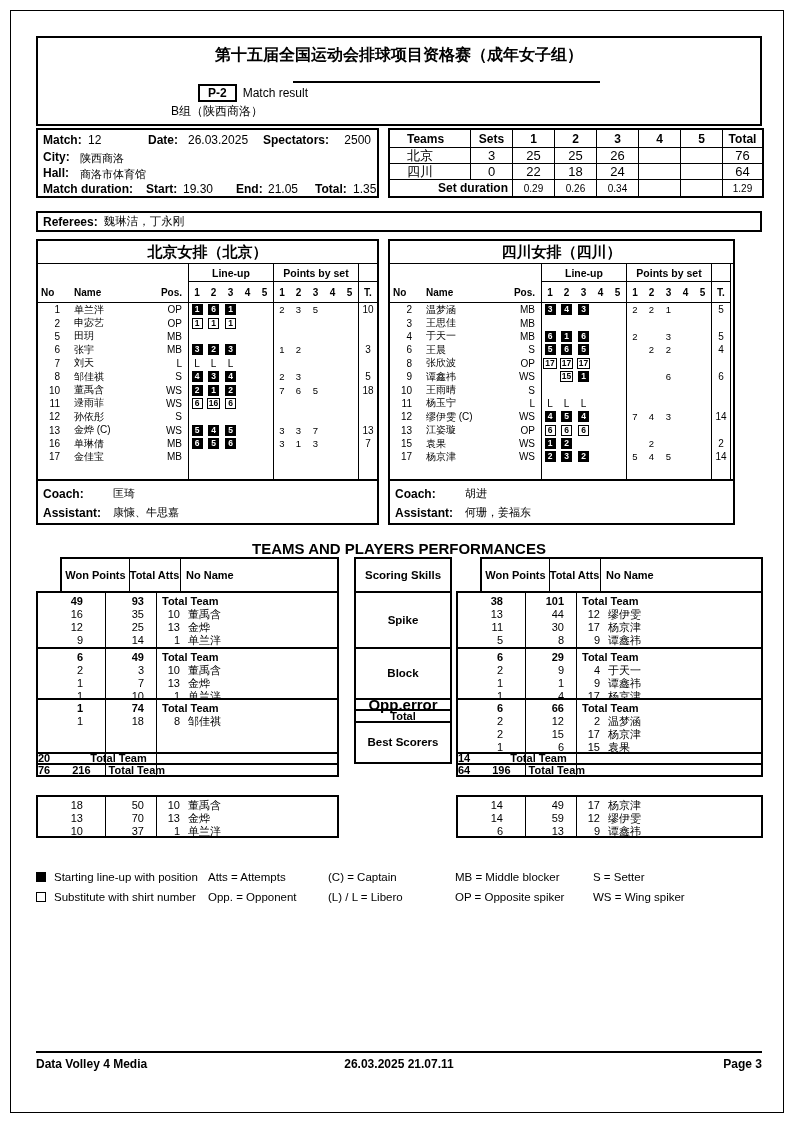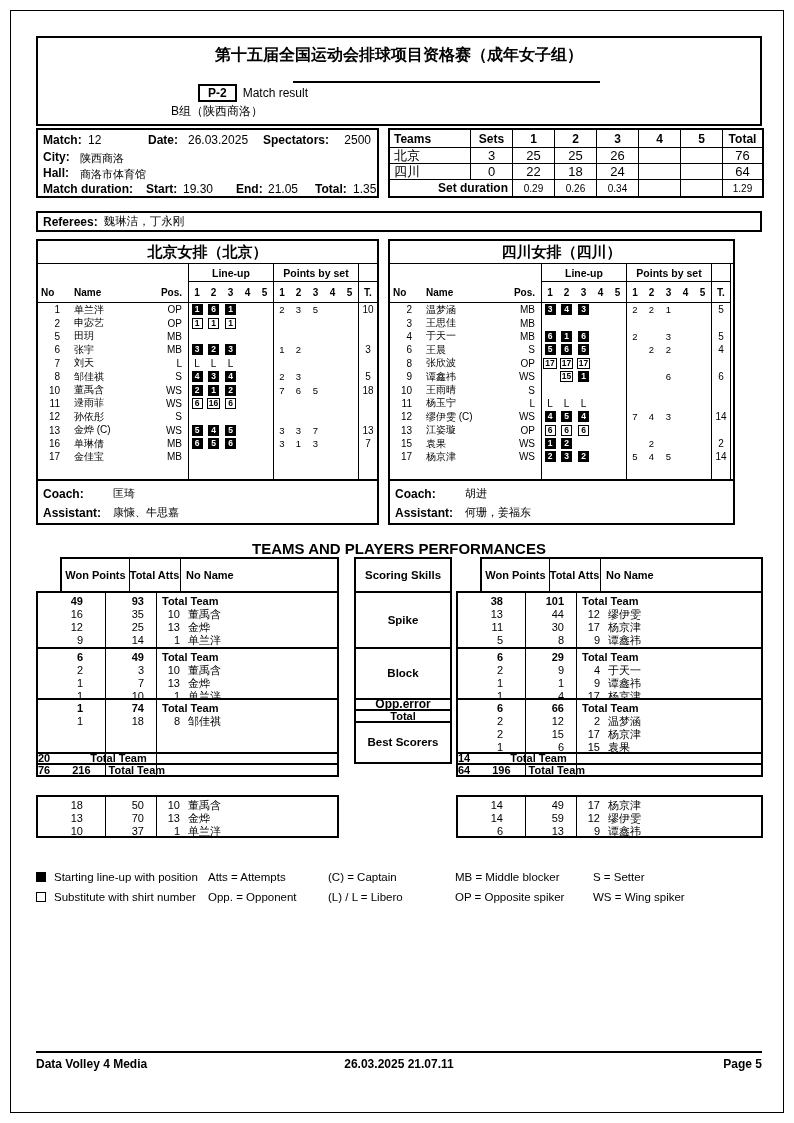--- a/index.html
+++ b/index.html
@@ -21,21 +21,21 @@
   .mi{position:absolute;font-size:12px;line-height:14px;white-space:nowrap;}
   .bold{font-weight:bold;}
   .cn{font-size:11px;}
 
   
   .teamsgrid{left:377px;top:117px;width:376px;height:70px;display:grid;
     grid-template-columns:80px 42px 42px 42px 42px 42px 42px 1fr;
     grid-template-rows:17px 16px 16px 17px;}
   .tc{display:flex;align-items:center;justify-content:center;font-size:13px;overflow:hidden;}
   .th{font-weight:bold;font-size:12px;}
-  .tl{justify-content:flex-start;padding-left:4px;}
+  .tl{justify-content:flex-start;padding-left:17px;}
   .blc{border-left:1px solid #000;}
   .btc{border-top:1px solid #000;}
   .tdl{justify-content:flex-end;font-weight:bold;font-size:12px;padding-right:4px;}
   .tdur{font-size:10px;}
 
   
   .refbox{left:25px;top:200px;width:726px;height:21px;display:flex;align-items:center;padding:0 5px;}
   .reflab{font-weight:bold;font-size:12px;margin-right:6px;}
   .refval{font-size:11.5px;}
 
@@ -871,21 +871,21 @@
             <div class="pw">10</div>
             <div class="pa">37</div>
             <div class="pnm"><span class="pno">1</span><span class="pname">单兰泮</span></div>
           </div>
         </div>
       </div>
     <div class="pcol" id="perf-skills" style="left:318px;width:98px;">
         <div class="skbox" style="height: 36px;">Scoring Skills</div>
         <div class="skbox" style="height: 58px;">Spike</div>
         <div class="skbox" style="height: 53px;">Block</div>
-        <div class="skbox" style="height: 13px; font-size: 12px;">Opp.error</div>
+        <div class="skbox" style="height: 13px; font-size: 15px;">Opp.error</div>
         <div class="skbox" style="height: 14px; font-size: 11px;">Total</div>
         <div class="skbox mt18" style="height: 43px;">Best Scorers</div>
       </div>
     <div class="pcol" id="perf-right" style="left:420px;width:307px;">
         <div class="pbox phead">
           <div class="vline" style="left: 67px;"></div>
           <div class="vline" style="left: 118px;"></div>
           <div class="phc">Won Points</div>
           <div class="phc">Total Atts</div>
           <div class="phc phl">No Name</div>
@@ -1038,16 +1038,16 @@
         <div class="litem l4">
           <span>WS = Wing spiker</span>
         </div>
       </div>
     </div>
 
   <div class="abs footline"></div>
   <div class="abs footrow">
     <span>Data Volley 4 Media</span>
     <span class="footc">26.03.2025 21.07.11</span>
-    <span class="footr">Page 5</span>
+    <span class="footr">Page 3</span>
   </div>
 
 </div>
 
 </body></html>

